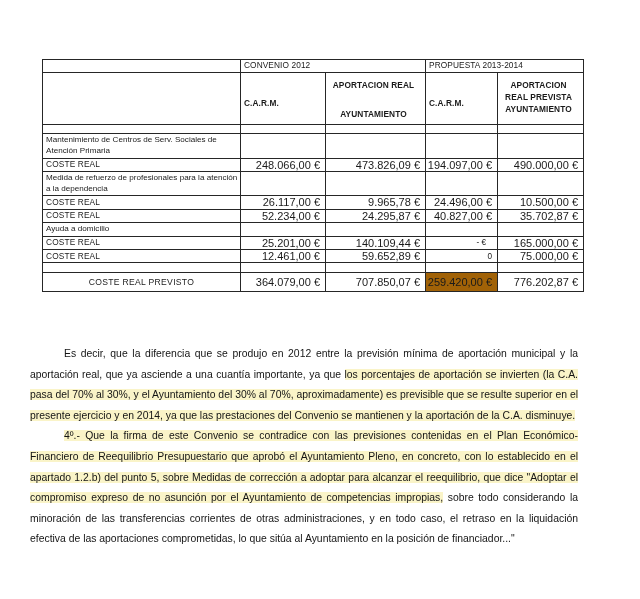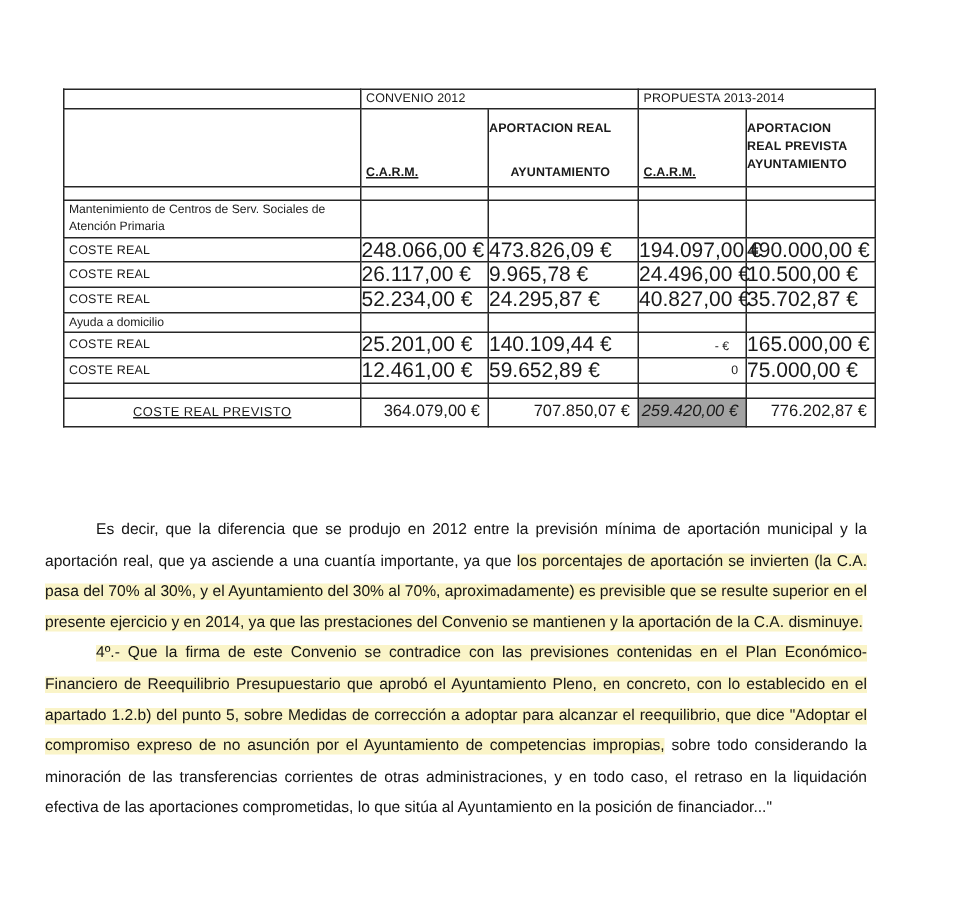--- a/index.html
+++ b/index.html
@@ -55,34 +55,33 @@
   .hd-blank { border-right: 1px solid #262626; }
 
   .hd-sub {
     height: 52px;
     position: relative;
   }
   .hd-sub .top {
     position: absolute;
     top: 6px;
     left: 0; right: 4px;
-    text-align: left;
+    text-align: center;
     font-weight: bold;
     font-size: 8.3px;
     line-height: 1.45;
     letter-spacing: 0.1px;
   }
   .hd-sub .bottom-left {
     position: absolute;
-    bottom: 5px;
+    bottom: 16px;
     left: 3px;
     font-weight: bold;
     font-size: 8.3px;
     letter-spacing: 0.1px;
-    text-decoration: underline;
   }
   .hd-sub .bottom-center {
     position: absolute;
     bottom: 5px;
     left: 0; right: 4px;
     text-align: center;
     font-weight: bold;
     font-size: 8.3px;
     letter-spacing: 0.1px;
   }
@@ -99,24 +98,24 @@
   .desc-row-1line td { height: 11px; }
 
   .cost-label {
     font-weight: bold;
     padding: 0 0 0 3px !important;
     font-size: 8.3px;
     letter-spacing: 0.15px;
   }
   .cost-row td { height: 12px; }
   .num {
-    text-align: left;
+    text-align: right;
     padding: 0 5px 0 0 !important;
     font-weight: bold;
-    font-size: 14px;
+    font-size: 11px;
     white-space: nowrap;
   }
   .num-dash {
     text-align: right;
     padding: 0 11px 0 0 !important;
     font-weight: bold;
     font-size: 8.2px;
   }
   .num-plain {
     text-align: right;
@@ -126,29 +125,28 @@
   }
 
   .gap-row td { height: 10px; border-top: 1px solid #262626; }
 
   .total-row td { height: 19px; }
   .total-label {
     text-align: center;
     font-weight: bold;
     font-size: 8.6px;
     letter-spacing: 0.3px;
-    text-decoration: underline;
   }
   .total-num {
     text-align: right;
     padding: 0 5px 0 0 !important;
     font-size: 11px;
     white-space: nowrap;
   }
-  .tinted { background: #a3a3a3; font-style: italic; }
+  .tinted { background: #a16207; }
 
   
   .doc-body {
     position: absolute;
     left: 30px;
     top: 344px;
     width: 548px;
     font-size: 10.4px;
     line-height: 20.6px;
     text-align: justify;
@@ -218,20 +216,27 @@
         <td></td>
       </tr>
       <tr class="cost-row">
         <td class="cost-label">COSTE REAL</td>
         <td class="num">248.066,00 €</td>
         <td class="num">473.826,09 €</td>
         <td class="num">194.097,00 €</td>
         <td class="num">490.000,00 €</td>
       </tr>
 
+      <tr class="desc-row">
+        <td class="desc-cell">Medida de refuerzo de profesionales para la atención a la dependencia</td>
+        <td></td>
+        <td></td>
+        <td></td>
+        <td></td>
+      </tr>
       <tr class="cost-row">
         <td class="cost-label">COSTE REAL</td>
         <td class="num">26.117,00 €</td>
         <td class="num">9.965,78 €</td>
         <td class="num">24.496,00 €</td>
         <td class="num">10.500,00 €</td>
       </tr>
 
       <tr class="cost-row">
         <td class="cost-label">COSTE REAL</td>

